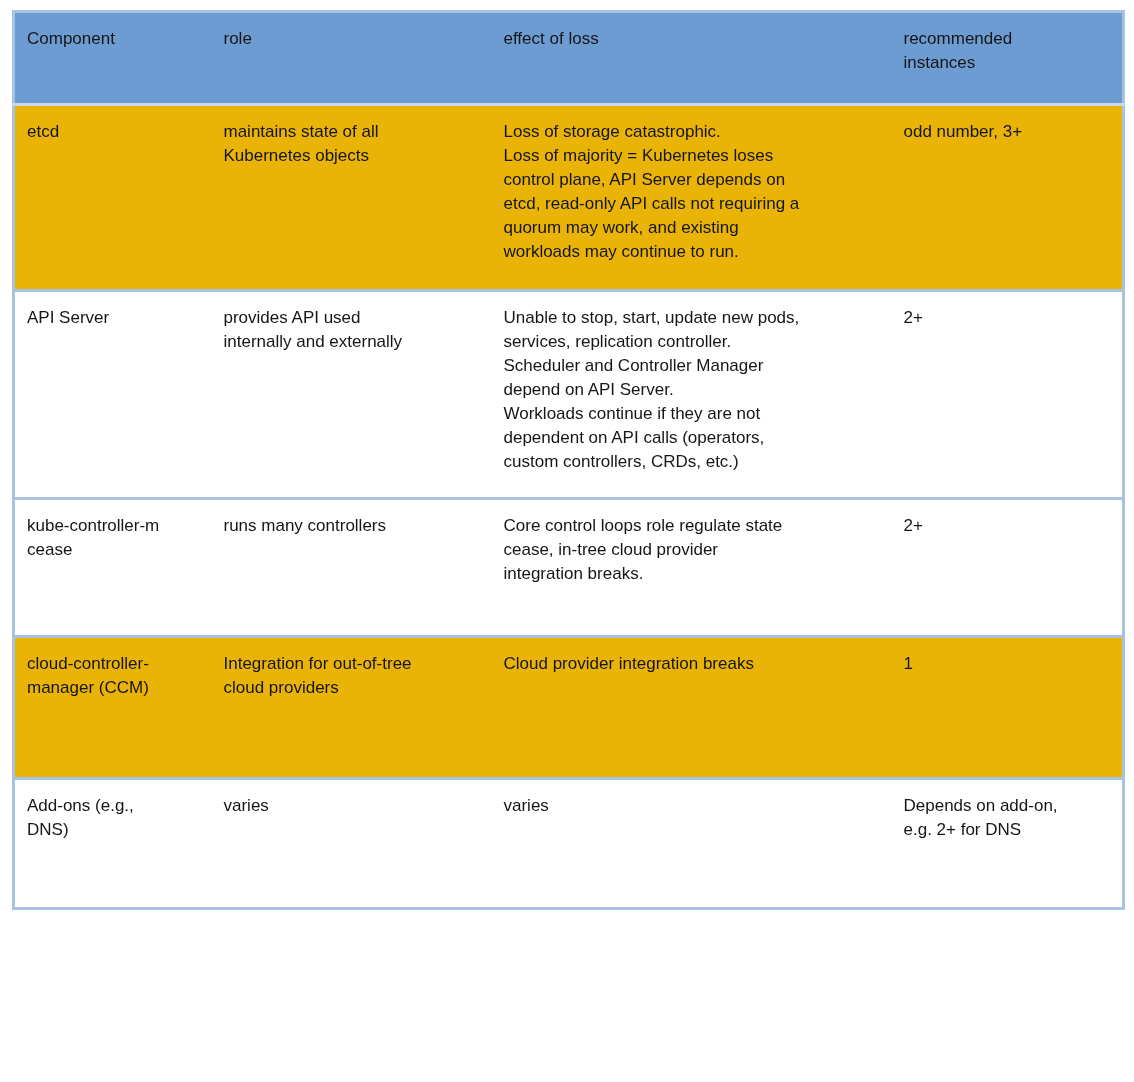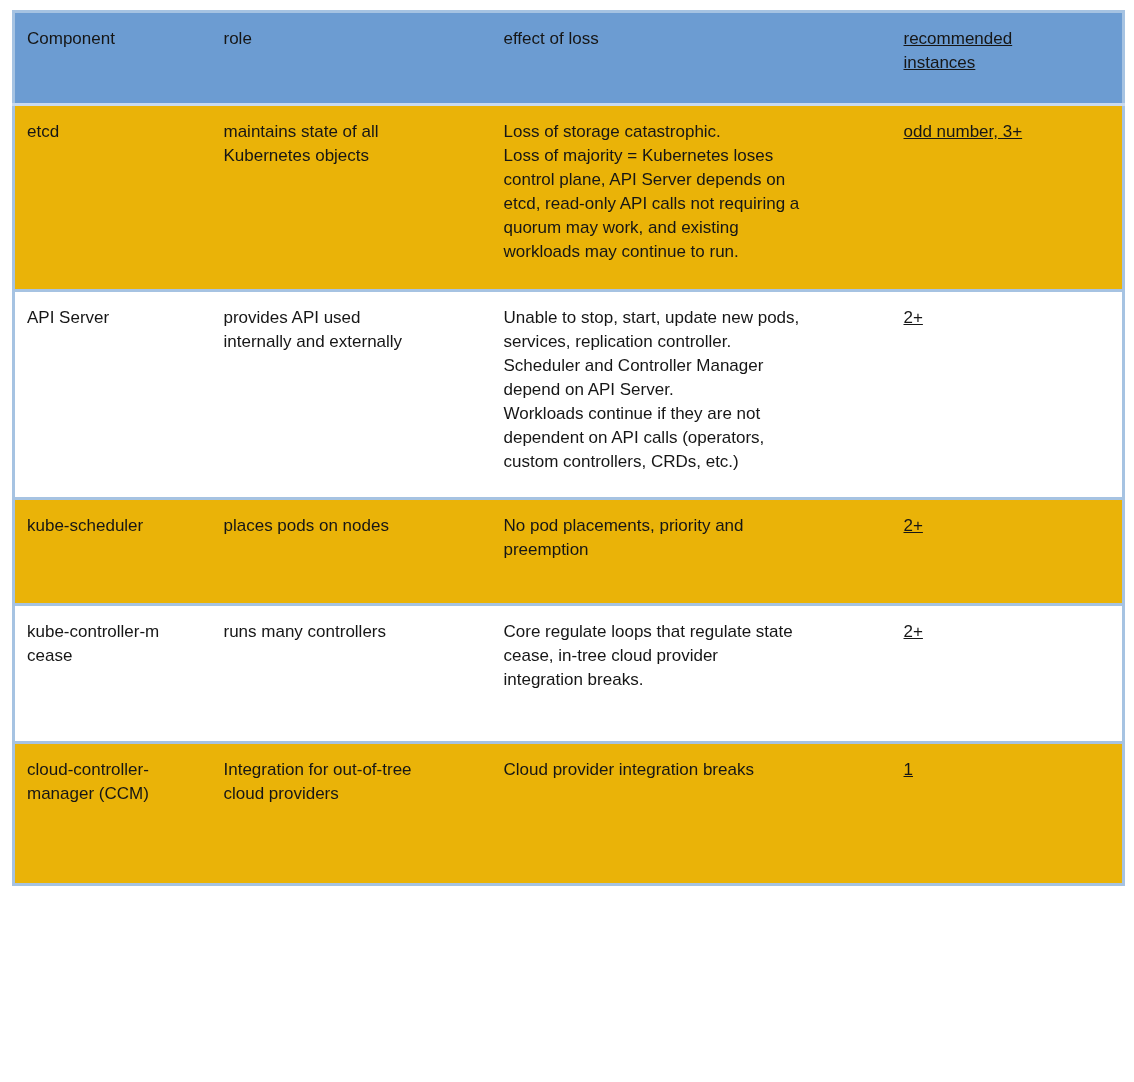--- a/index.html
+++ b/index.html
@@ -30,21 +30,21 @@
     vertical-align: top;
     text-align: left;
     padding: 14px 12px 12px 12px;
     font-size: 17px;
     line-height: 24px;
     font-weight: 400;
     white-space: pre-line;
     overflow-wrap: break-word;
   }
   table.k8s-table td:first-child, table.k8s-table th:first-child { border-left: 3px solid #a6c3e2; }
-  table.k8s-table td:last-child,  table.k8s-table th:last-child  { border-right: 3px solid #a6c3e2; text-decoration: underline; }
+  table.k8s-table td:last-child,  table.k8s-table th:last-child  { border-right: 3px solid #a6c3e2; }
 
   tr.header-row th {
     background: #6c9cd2;
     height: 93px;
     box-sizing: border-box;
     border-bottom-color: #c9daee;
   }
   tr.row-alt td { background: #eab308; }
   tr.row-plain td { background: #ffffff; }
 
@@ -107,42 +107,43 @@
         <td><span>Unable to stop, start, update new pods,
 services, replication controller.
 Scheduler and Controller Manager
 depend on API Server.
 Workloads continue if they are not
 dependent on API calls (operators,
 custom controllers, </span><span class="squiggle">CRDs</span><span>, etc.)</span></td>
         <td>2+</td>
       </tr>
 
-      <tr class="row-alt row-sched">
-        <td>kube-scheduler</td>
-        <td>places pods on nodes</td>
-        <td>No pod placements, priority and
-preemption</td>
-        <td>2+</td>
-      </tr>
 
       <tr class="row-plain row-kcm">
         <td>kube-controller-m
 cease</td>
         <td>runs many controllers</td>
-        <td>Core regulate loops that regulate state
+        <td>Core control loops role regulate state
 cease, in-tree cloud provider
 integration breaks.</td>
         <td>2+</td>
       </tr>
 
       <tr class="row-alt row-ccm">
         <td>cloud-controller-
 manager (CCM)</td>
         <td>Integration for out-of-tree
 cloud providers</td>
         <td>Cloud provider integration breaks</td>
         <td>1</td>
       </tr>
 
+      <tr class="row-plain row-addons">
+        <td>Add-ons (e.g.,
+DNS)</td>
+        <td>varies</td>
+        <td>varies</td>
+        <td>Depends on add-on,
+e.g. 2+ for DNS</td>
+      </tr>
     </tbody>
   </table>
 </div>
 
 </body></html>

